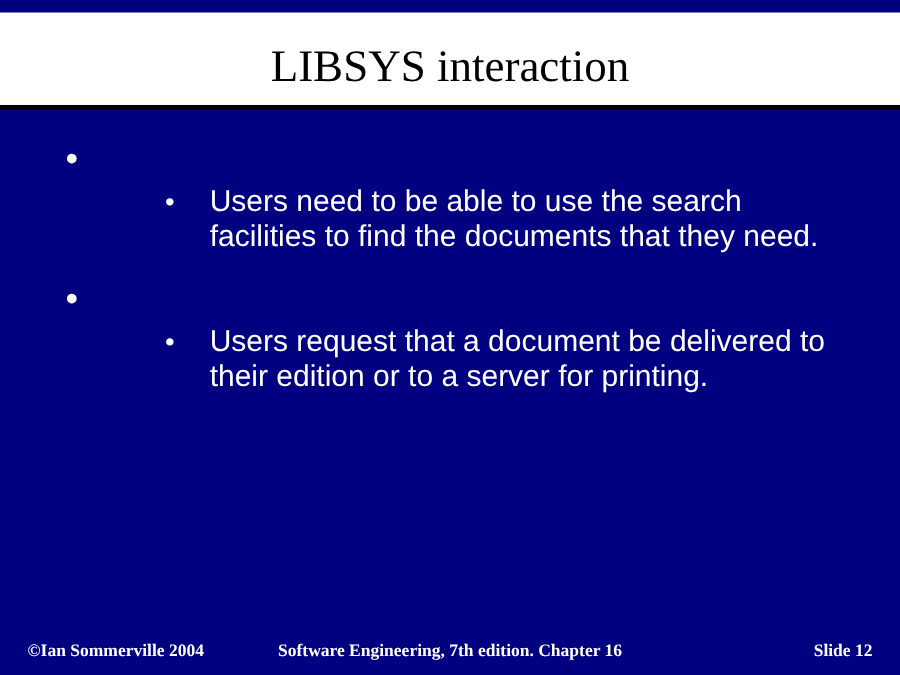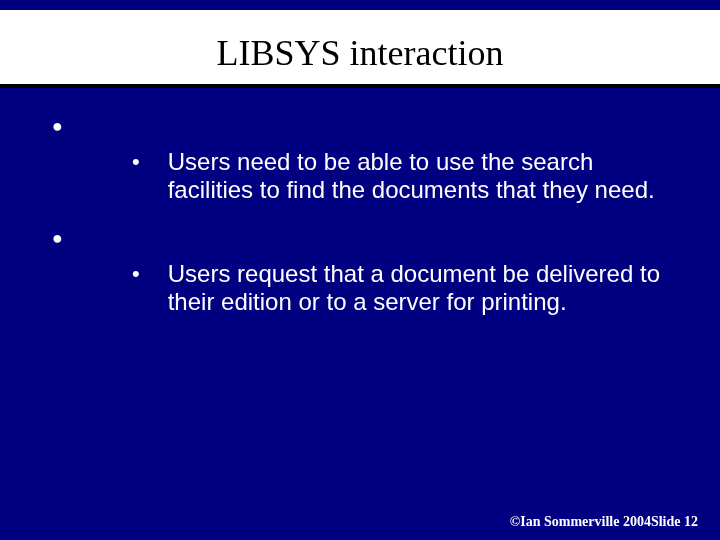--- a/index.html
+++ b/index.html
@@ -66,21 +66,21 @@
     font-size: 24px;
     line-height: 28px;
     max-width: 500px;
   }
   .footer {
     position: absolute;
     bottom: 10px;
     left: 0;
     width: 720px;
     display: flex;
-    justify-content: flex-end;
+    justify-content: space-between;
     font-family: "Times New Roman", Times, serif;
     font-size: 14px;
     font-weight: bold;
     color: #ffffff;
     padding: 0 22px;
     box-sizing: border-box;
   }
   .footer-center {
     position: absolute;
     left: 50%;
@@ -108,14 +108,15 @@
   </div>
   <div class="sub-item">
     <span class="sub-bullet">•</span>
     <span class="sub-text">Users request that a document be delivered to their edition or to a server for printing.</span>
   </div>
 
 </div>
 
 <div class="footer">
   <span>©Ian Sommerville 2004</span>
+  <span class="footer-center">Software Engineering, 7th edition. Chapter 16</span>
   <span>Slide 12</span>
 </div>
 
 </body></html>

